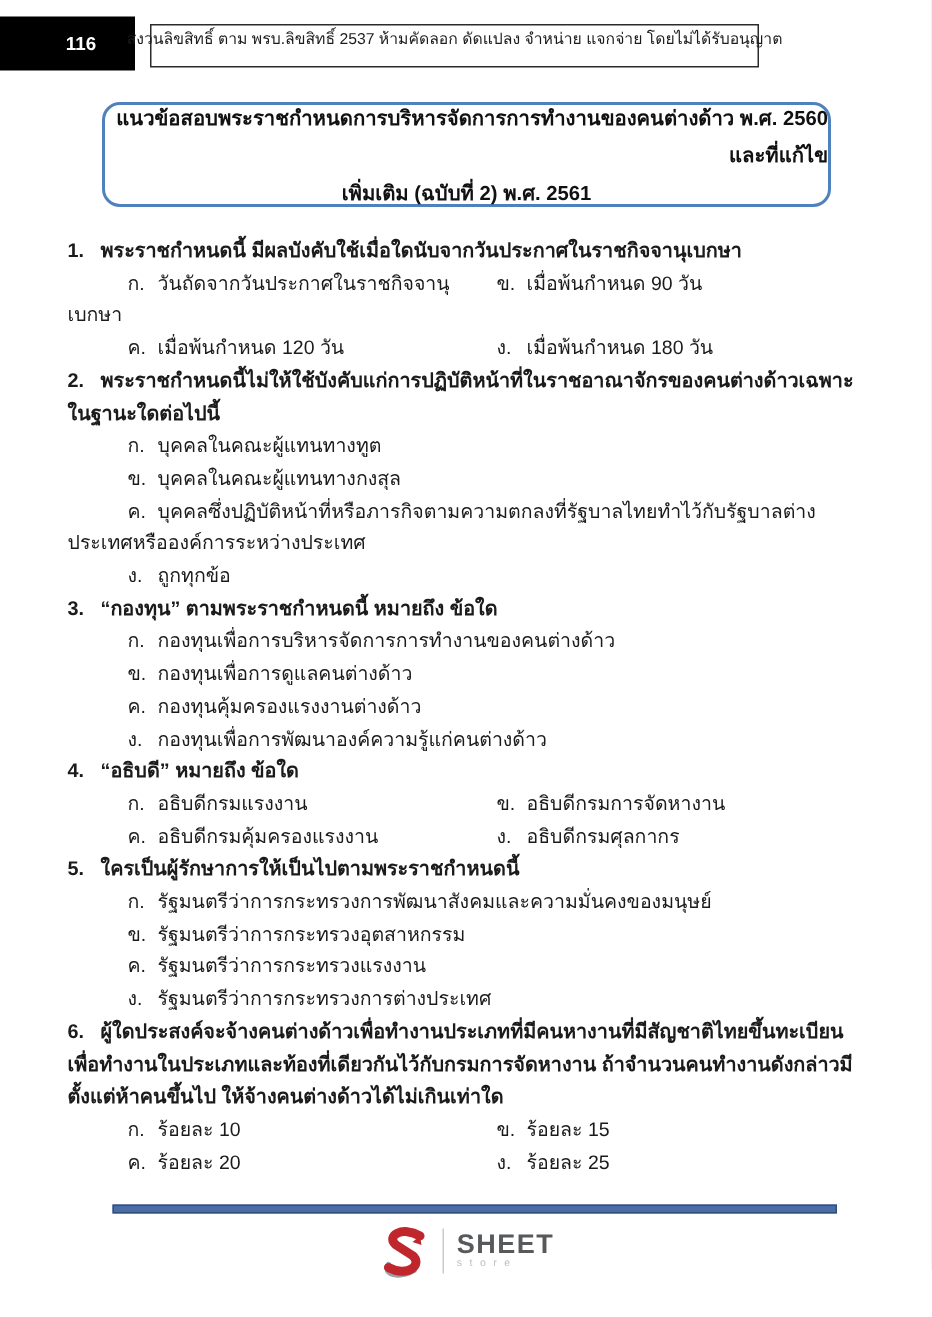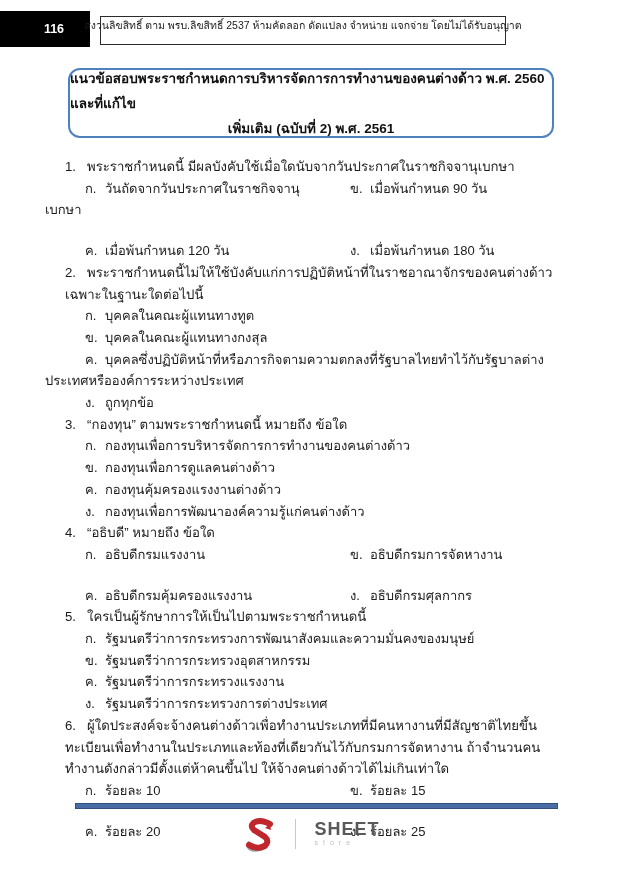--- a/index.html
+++ b/index.html
@@ -38,48 +38,48 @@
   .title-box {
     position: absolute; left: 68px; top: 68px;
     width: 486px; height: 70px;
     border: 2.5px solid #4f81bd;
     border-radius: 12px;
     display: flex; flex-direction: column;
     align-items: center; justify-content: center;
     font-weight: bold;
     font-size: 13.5px;
     line-height: 25px;
-    text-align: left;
+    text-align: right;
     color: #111;
   }
   
   .questions {
     position: absolute; left: 45px; top: 156px;
     width: 533px;
     font-size: 13px;
     line-height: 21.7px;
   }
-  .q-header { font-weight: normal; font-size: 13.2px; margin-left: 20px; }
+  .q-header { font-weight: bold; font-size: 13.2px; }
   .q-num { display: inline-block; min-width: 22px; }
   .opt { text-indent: 40px; }
   .opt .lbl { display: inline-block; min-width: 20px; text-indent: 0; }
-  .options.two-col { display: grid; grid-template-columns: 286px 1fr; gap: 19px; }
+  .options.two-col { display: grid; grid-template-columns: 286px 1fr; }
   .options.two-col .opt:nth-child(even) { text-indent: 0; }
   
   .footer-rule {
     position: absolute; left: 75px; top: 803px;
     width: 483px; height: 6px;
     background: #4a6da8;
     border: 1px solid #30507e;
   }
   .footer-logo {
     position: absolute; left: 0; top: 816px;
     width: 100%;
     display: flex; align-items: center; justify-content: center;
-    gap: 18px;
+    gap: 8px;
   }
   .logo-icon { width: 36px; height: 36px; }
   .logo-sep { width: 1px; height: 30px; background: #c9c9c9; }
   .logo-textwrap { display: flex; flex-direction: column; }
   .logo-main {
     font-size: 18px; font-weight: bold; color: #58595b;
     letter-spacing: 1px; line-height: 17px;
   }
   .logo-sub {
     font-size: 7px; color: #bcbec0; letter-spacing: 5px; line-height: 9px;

